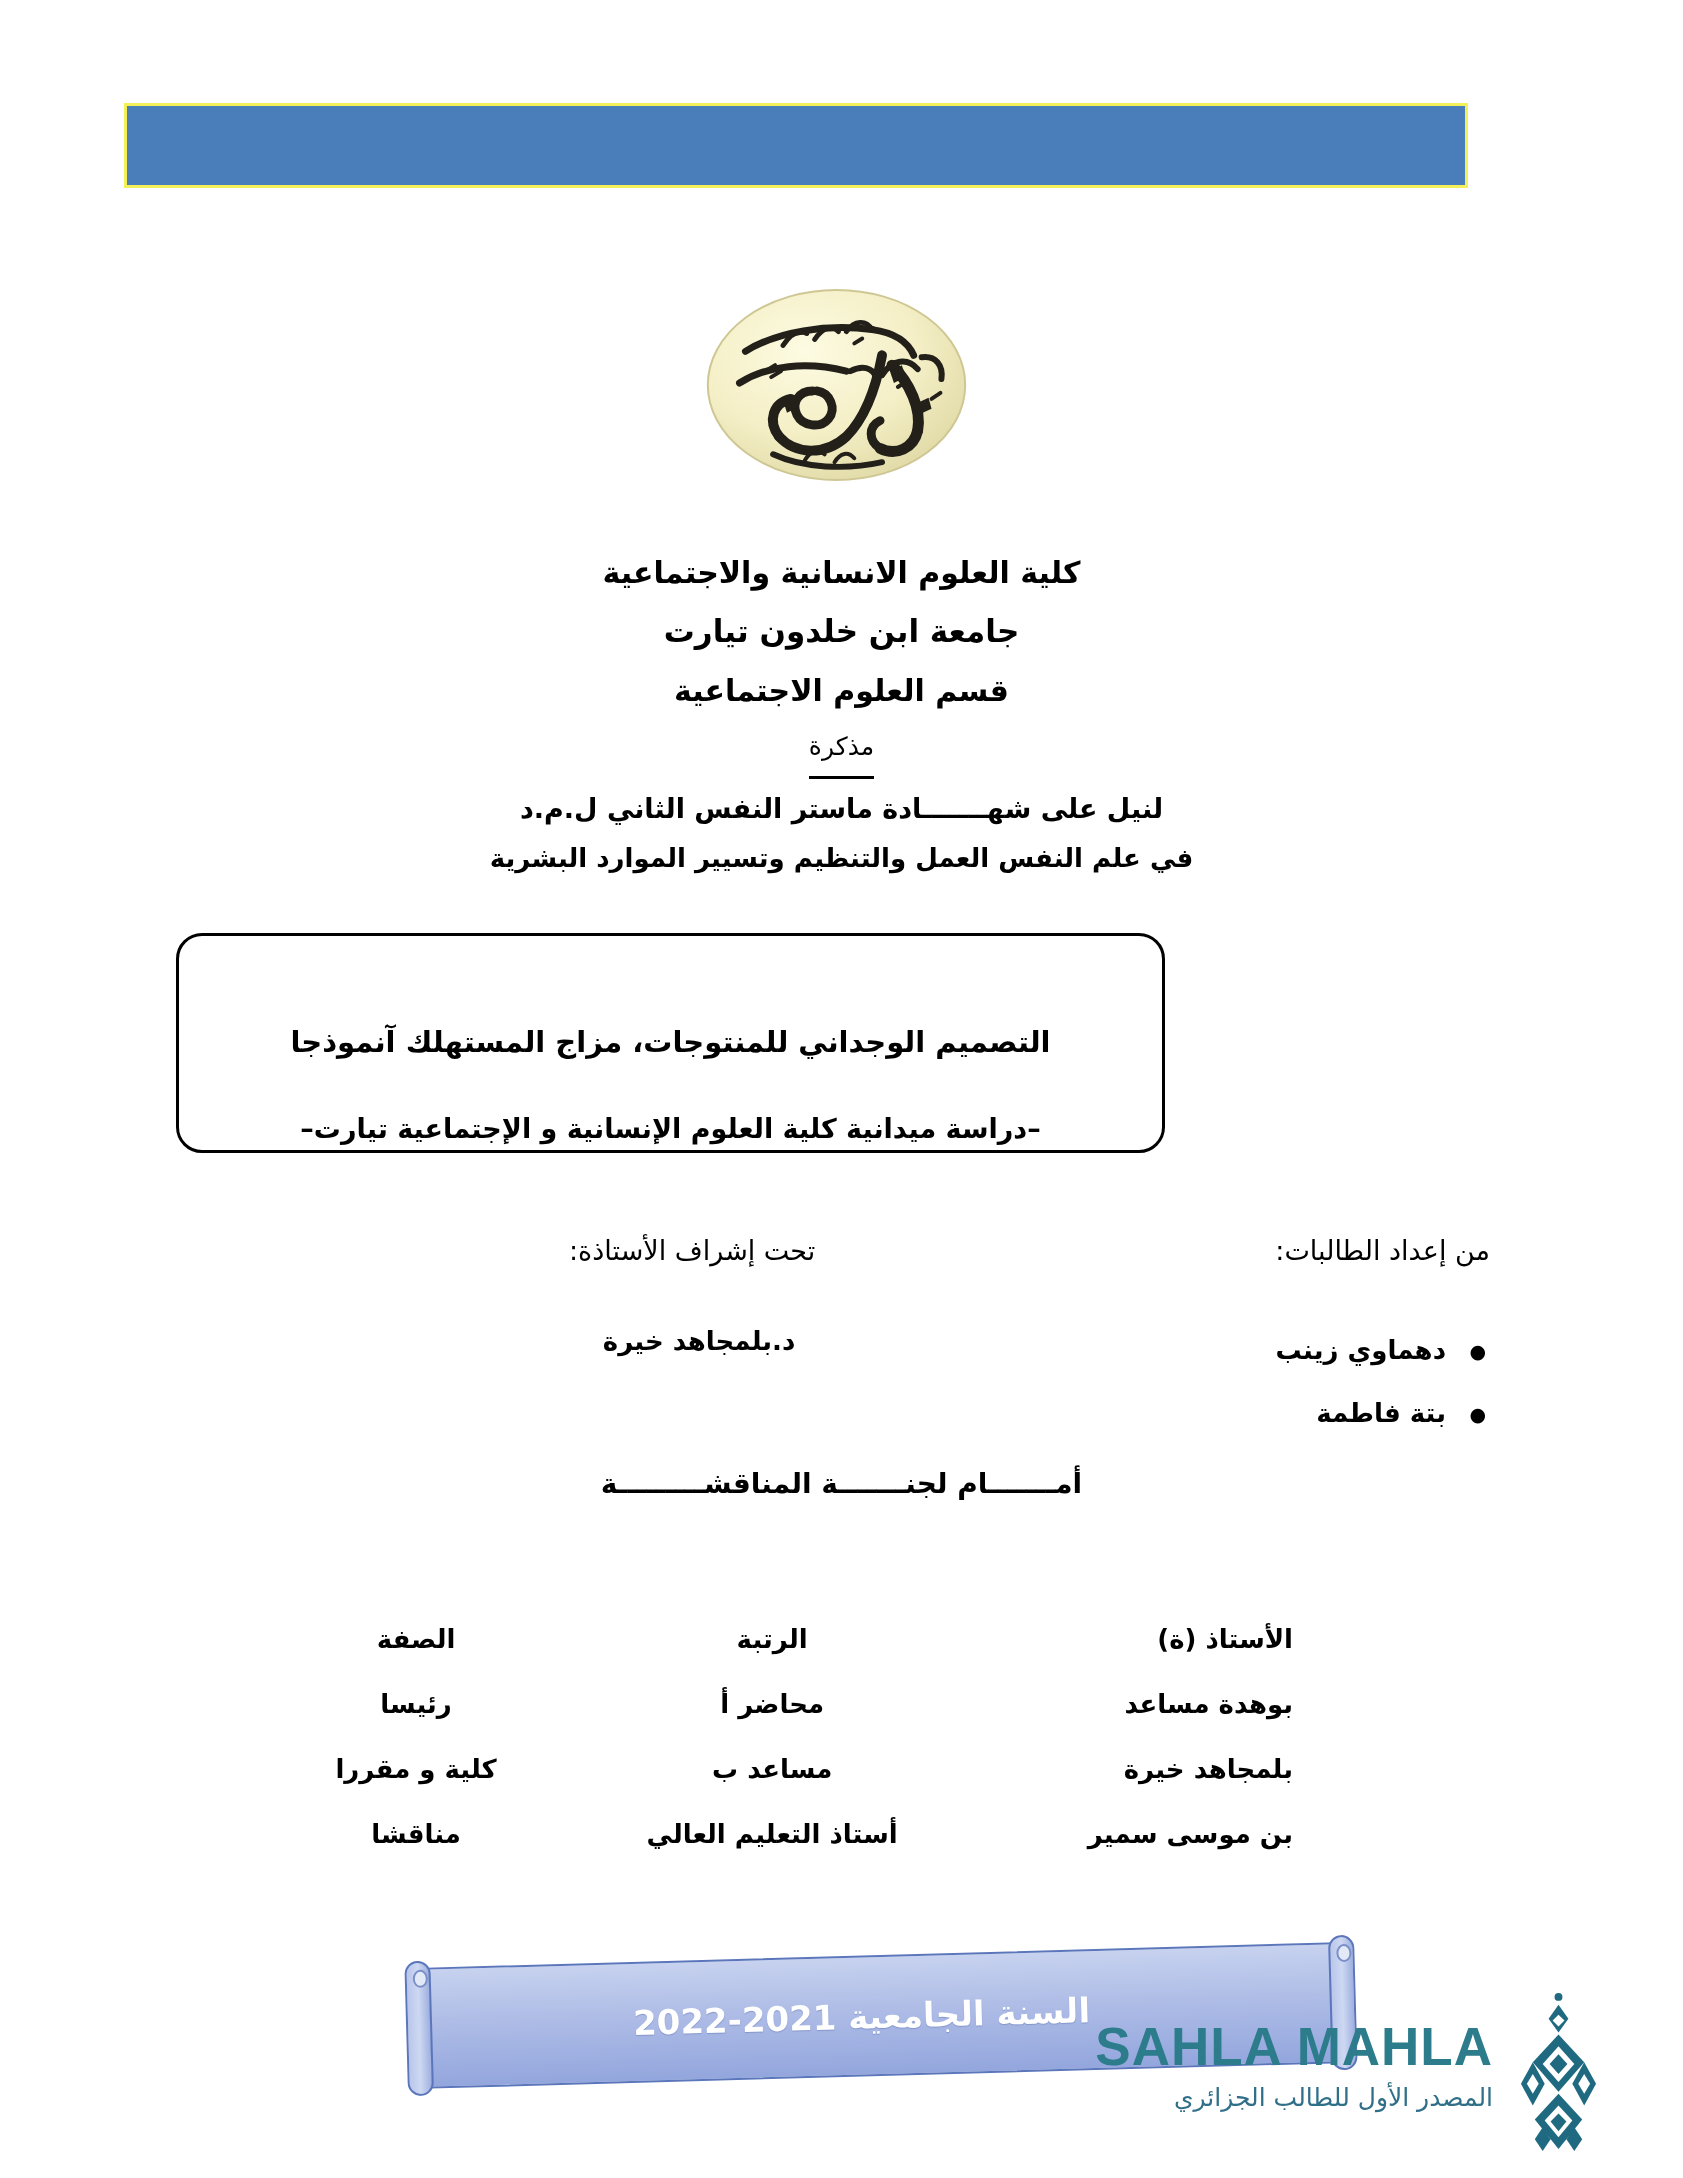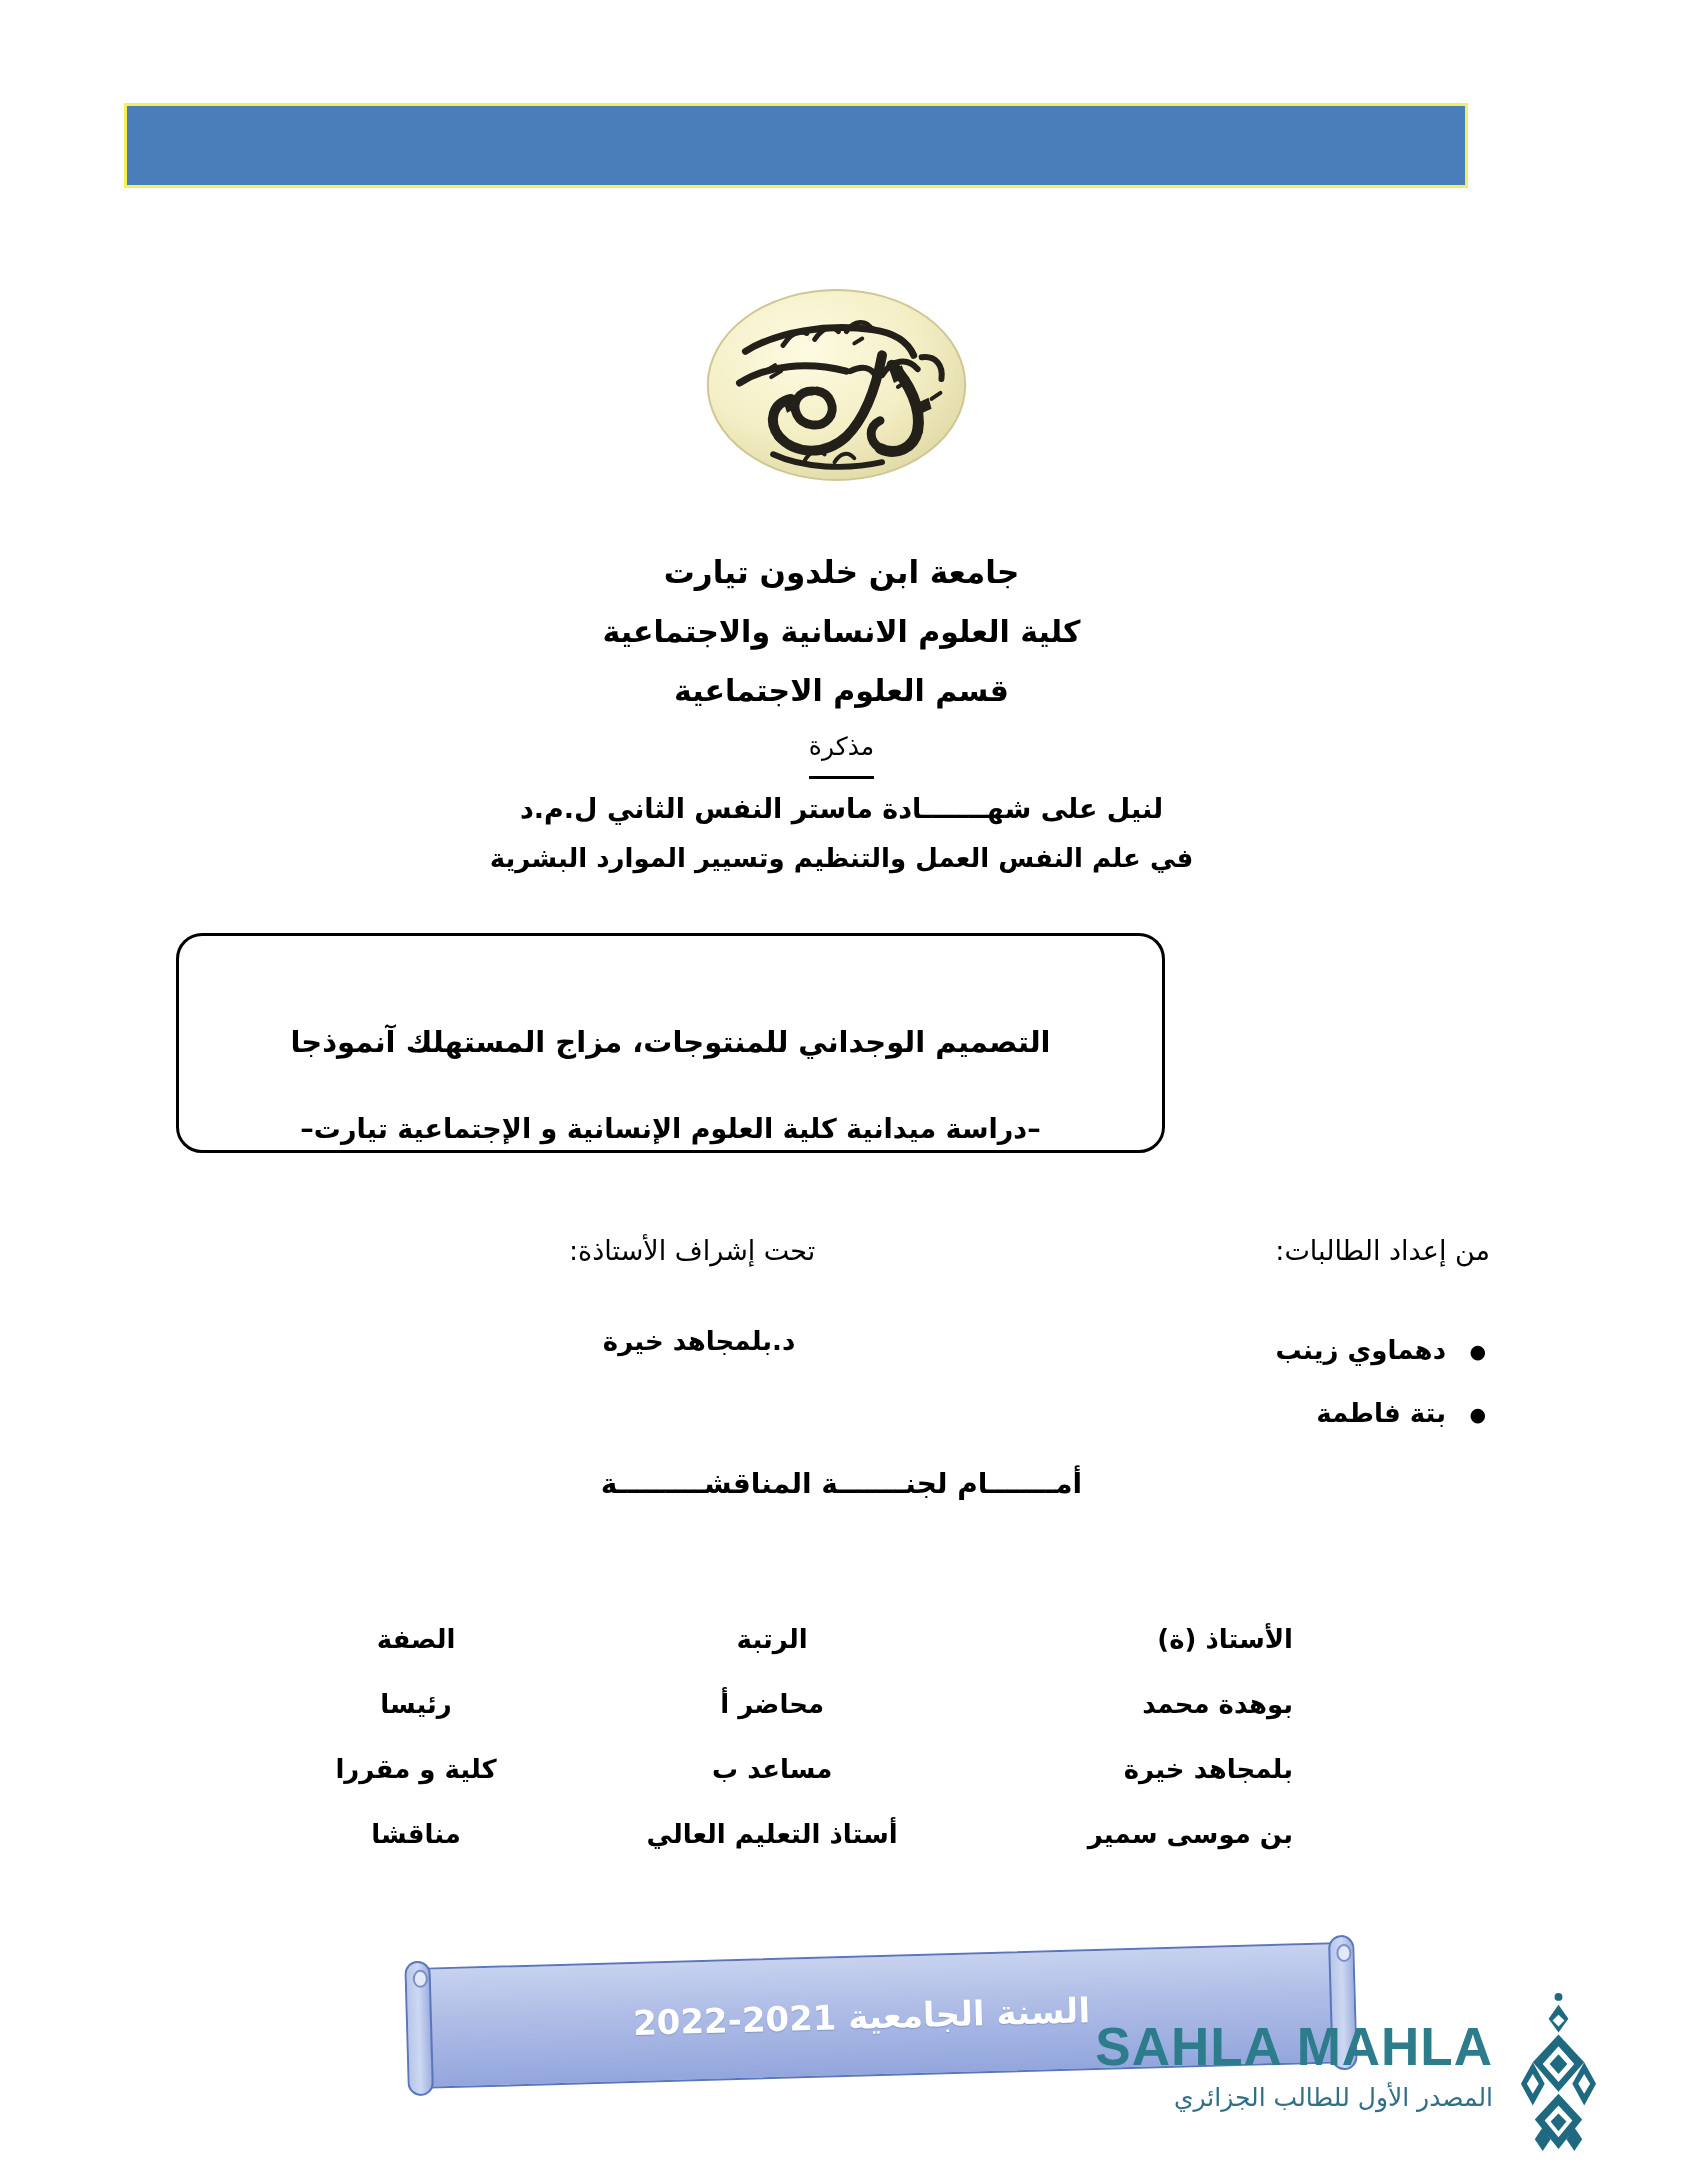--- a/index.html
+++ b/index.html
@@ -369,22 +369,22 @@
       <g clip-path="url(#eggclip)" fill="#23201a">
         <polygon points="96,122 108,116 112,128 100,134"></polygon>
         <polygon points="204,92 216,86 220,98 208,104"></polygon>
         <polygon points="232,124 243,119 246,130 235,135"></polygon>
       </g>
       <ellipse cx="150" cy="106" rx="130" ry="96" fill="none" stroke="#cfc793" stroke-width="2"></ellipse>
     </svg>
   </div>
 
   <div class="heading-block">
+    <div class="hline lvl2">كلية العلوم الانسانية والاجتماعية</div>
     <div class="hline lvl1">جامعة ابن خلدون تيارت</div>
-    <div class="hline lvl2">كلية العلوم الانسانية والاجتماعية</div>
     <div class="hline lvl3">قسم العلوم الاجتماعية</div>
     <div class="memo-line">
       <span class="memo-word">مذكرة</span>
     </div>
     <div class="degree-line">لنيل  على شهـــــــادة ماستر النفس الثاني ل.م.د</div>
     <div class="spec-line">في علم النفس العمل والتنظيم وتسيير الموارد البشرية</div>
   </div>
 
   <div class="title-box">
     <div class="title-main">التصميم الوجداني للمنتوجات، مزاج المستهلك آنموذجا</div>
@@ -410,21 +410,21 @@
   <table class="jury-table">
     <thead>
       <tr>
         <th class="c-name">الأستاذ (ة)</th>
         <th class="c-rank">الرتبة</th>
         <th class="c-role">الصفة</th>
       </tr>
     </thead>
     <tbody>
       <tr>
-        <td class="c-name">بوهدة محمد</td>
+        <td class="c-name">بوهدة مساعد</td>
         <td class="c-rank">محاضر أ</td>
         <td class="c-role">رئيسا</td>
       </tr>
       <tr>
         <td class="c-name">بلمجاهد خيرة</td>
         <td class="c-rank">مساعد ب</td>
         <td class="c-role">كلية و مقررا</td>
       </tr>
       <tr>
         <td class="c-name">بن موسى سمير</td>

